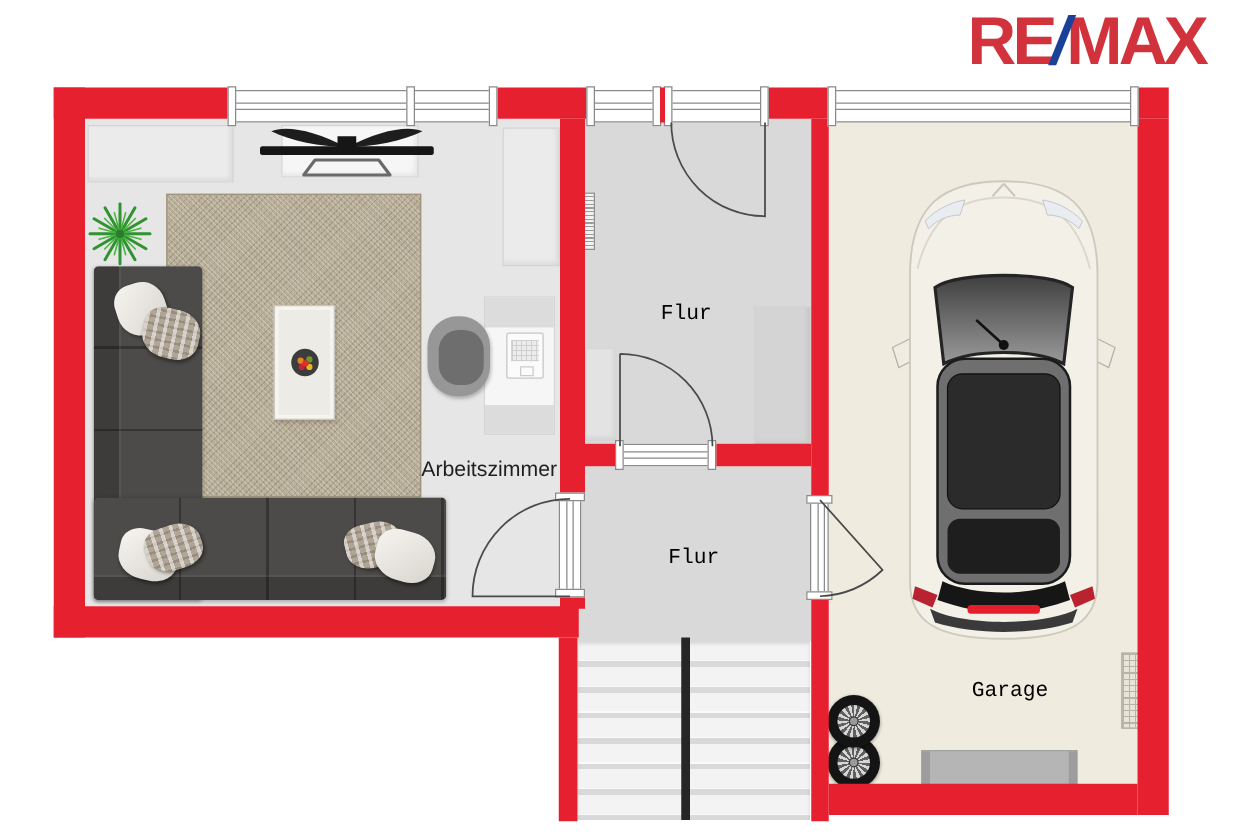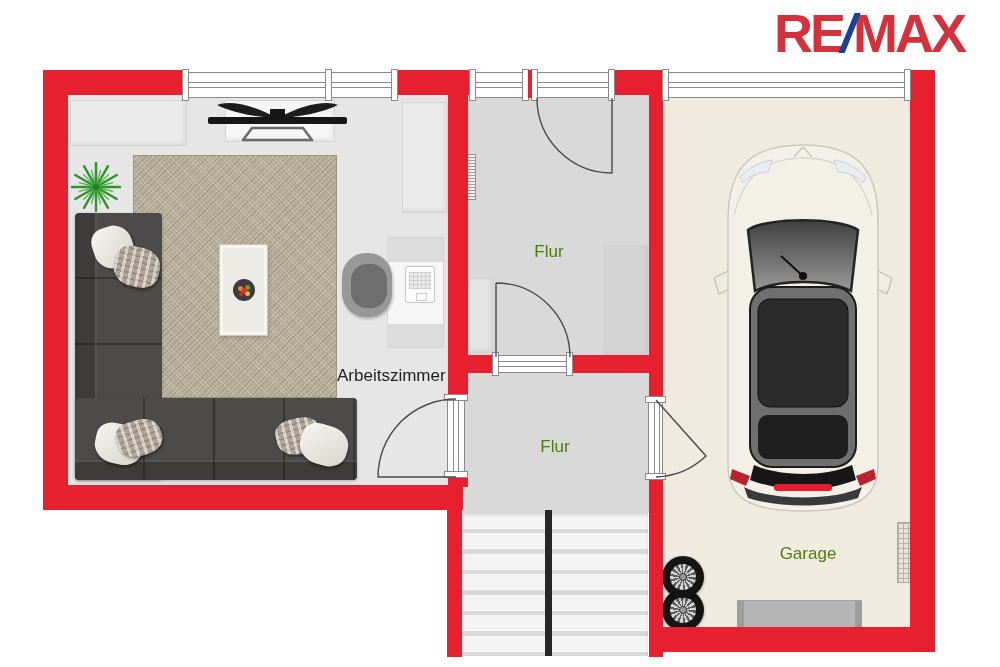--- a/index.html
+++ b/index.html
@@ -30,21 +30,21 @@
           background-size:100% 1px,100% 1px;background-position:0 5px,0 10px;}
   .v-band{background-image:linear-gradient(#8a8a8a,#8a8a8a),linear-gradient(#8a8a8a,#8a8a8a);
           background-size:1px 100%,1px 100%;background-position:5px 0,10px 0;}
   .cap{position:absolute;background:#fff;border:1px solid #8a8a8a;box-sizing:border-box;display:block;}
   .h-band .cap,.h-band-sm .cap{top:-4px;bottom:-4px;width:7px;}
   .v-band .cap{left:-4px;right:-4px;height:7px;}
 
   
   .cab{position:absolute;background:#ebebeb;border:1px solid #d4d4d4;box-sizing:border-box;
        box-shadow:inset -2px -2px 4px rgba(0,0,0,.07);}
-  .label{position:absolute;color:#4d7c0f;font-size:17px;transform:translateX(-50%);white-space:nowrap;}
+  .label{position:absolute;color:#000000;font-size:17px;transform:translateX(-50%);white-space:nowrap;font-family:Liberation Mono, monospace;}
   .label-left{position:absolute;color:#1f1f1f;font-size:17px;white-space:nowrap;}
 
   
   .rug{position:absolute;background-color:#b3a890;border:1px solid #a0957c;box-sizing:border-box;
        background-image:
          repeating-linear-gradient(45deg,rgba(255,255,255,.22) 0 1px,transparent 1px 3px),
          repeating-linear-gradient(-45deg,rgba(80,70,50,.20) 0 1px,transparent 1px 4px),
          repeating-linear-gradient(90deg,rgba(255,255,255,.10) 0 1px,transparent 1px 2px);}
 
   

